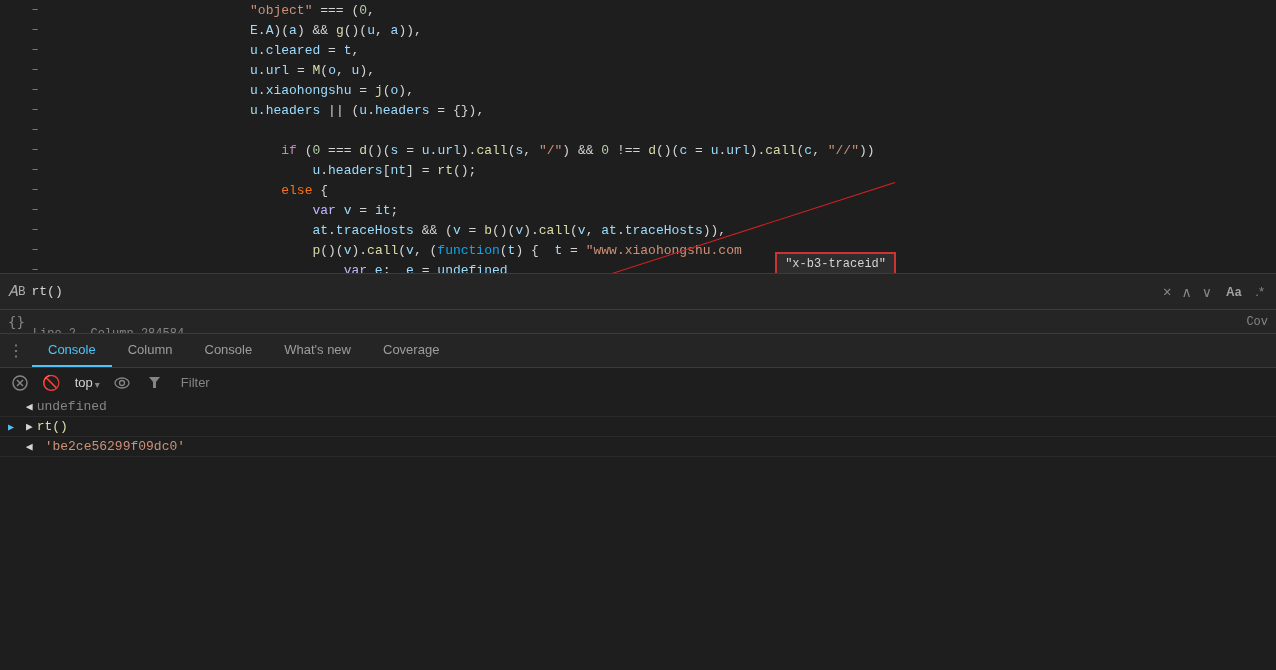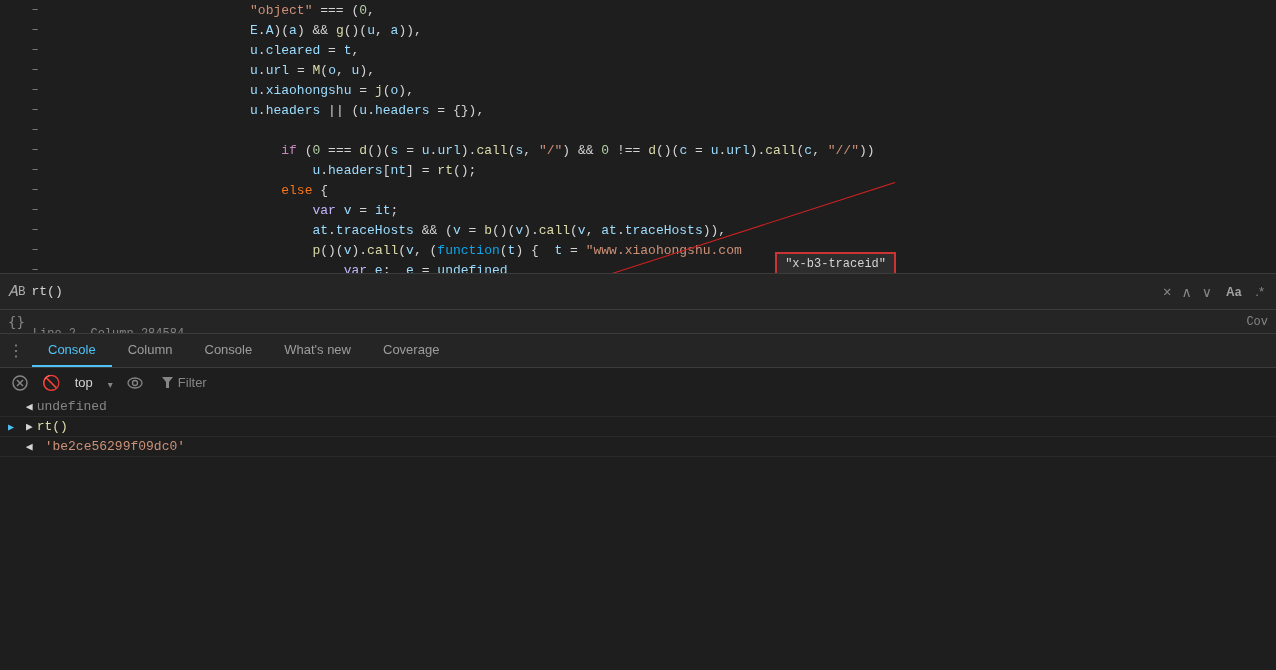--- a/index.html
+++ b/index.html
@@ -262,21 +262,21 @@
       color: #858585;
       font-size: 15px;
       display: flex;
       align-items: center;
       padding: 2px 4px;
     }
 
     .top-dropdown {
       display: flex;
       align-items: flex-end;
-      gap: 15px;
+      gap: 2px;
       background: none;
       border: none;
       cursor: pointer;
       color: #d4d4d4;
       font-size: 13px;
       font-family: -apple-system, BlinkMacSystemFont, 'Segoe UI', sans-serif;
       padding: 2px 4px;
     }
 
     .top-dropdown .arrow {
@@ -291,21 +291,21 @@
       color: #858585;
       font-size: 14px;
       display: flex;
       align-items: center;
       padding: 2px 4px;
     }
 
     .filter-btn {
       display: flex;
       align-items: center;
-      gap: 4px;
+      gap: 20px;
       background: none;
       border: none;
       cursor: pointer;
       color: #858585;
       font-size: 13px;
       font-family: -apple-system, BlinkMacSystemFont, 'Segoe UI', sans-serif;
       padding: 2px 8px;
     }
 
     

